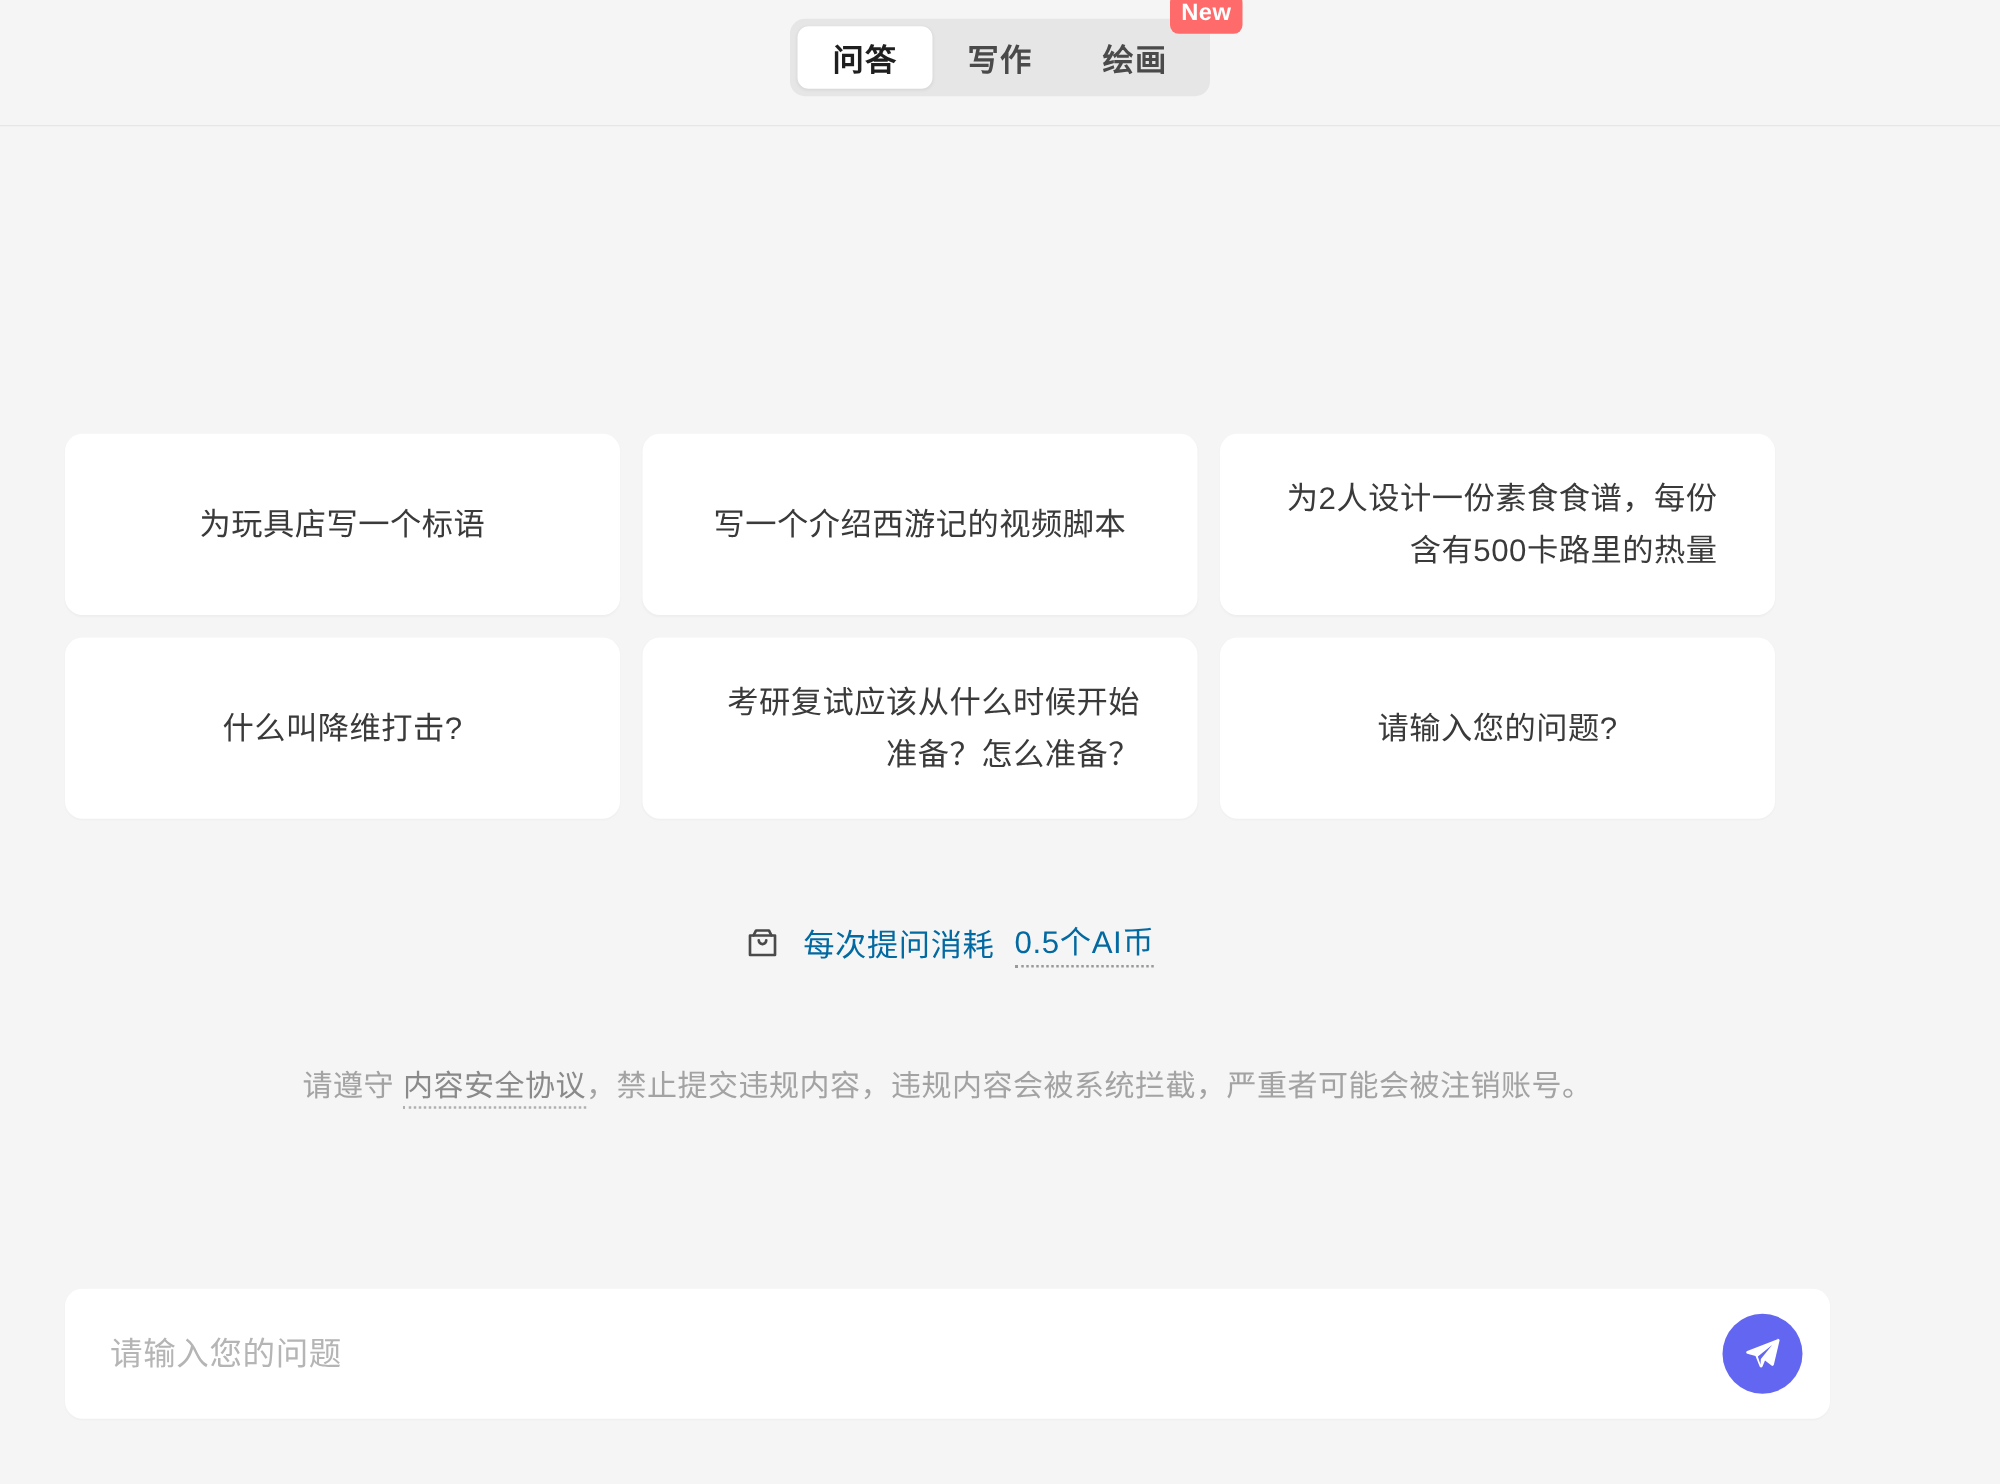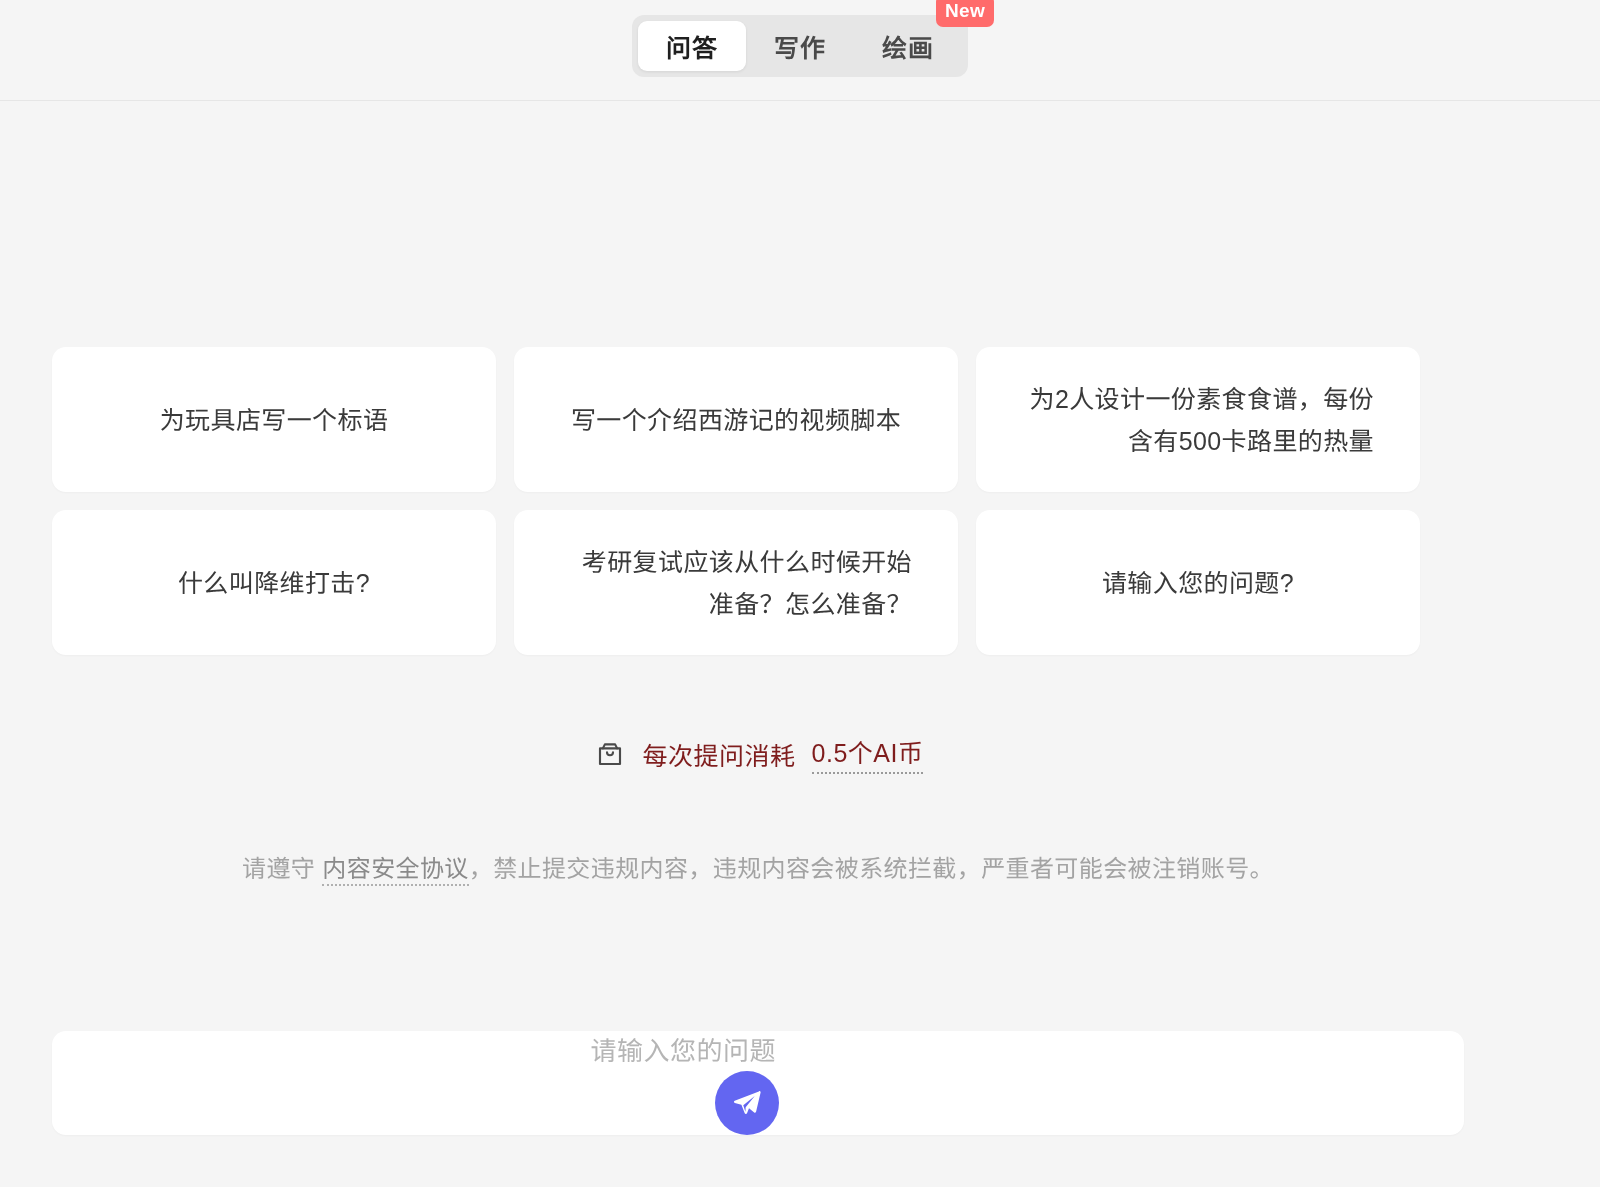--- a/index.html
+++ b/index.html
@@ -158,21 +158,21 @@
   .cost-row {
     position: absolute;
     left: 0;
     top: 632px;
     width: 1516px;
     display: flex;
     align-items: center;
     justify-content: center;
     gap: 16px;
     font-size: 25px;
-    color: #7f1d1d;
+    color: #0369a1;
   }
   .bag-icon {
     display: flex;
     align-items: center;
     justify-content: center;
     width: 34px;
     height: 34px;
   }
   .cost-text {
     letter-spacing: 0.5px;
@@ -206,21 +206,20 @@
     left: 52px;
     top: 930px;
     width: 1412px;
     height: 104px;
     background: #ffffff;
     border-radius: 14px;
     box-sizing: border-box;
     display: flex;
     align-items: center;
     box-shadow: 0 1px 2px rgba(0,0,0,0.03);
-    flex-direction: column;
   }
   .composer-input {
     flex: 1;
     border: none;
     outline: none;
     background: transparent;
     font-family: "Liberation Sans", "DejaVu Sans", sans-serif;
     font-size: 26px;
     color: #333;
     padding: 0 36px;

